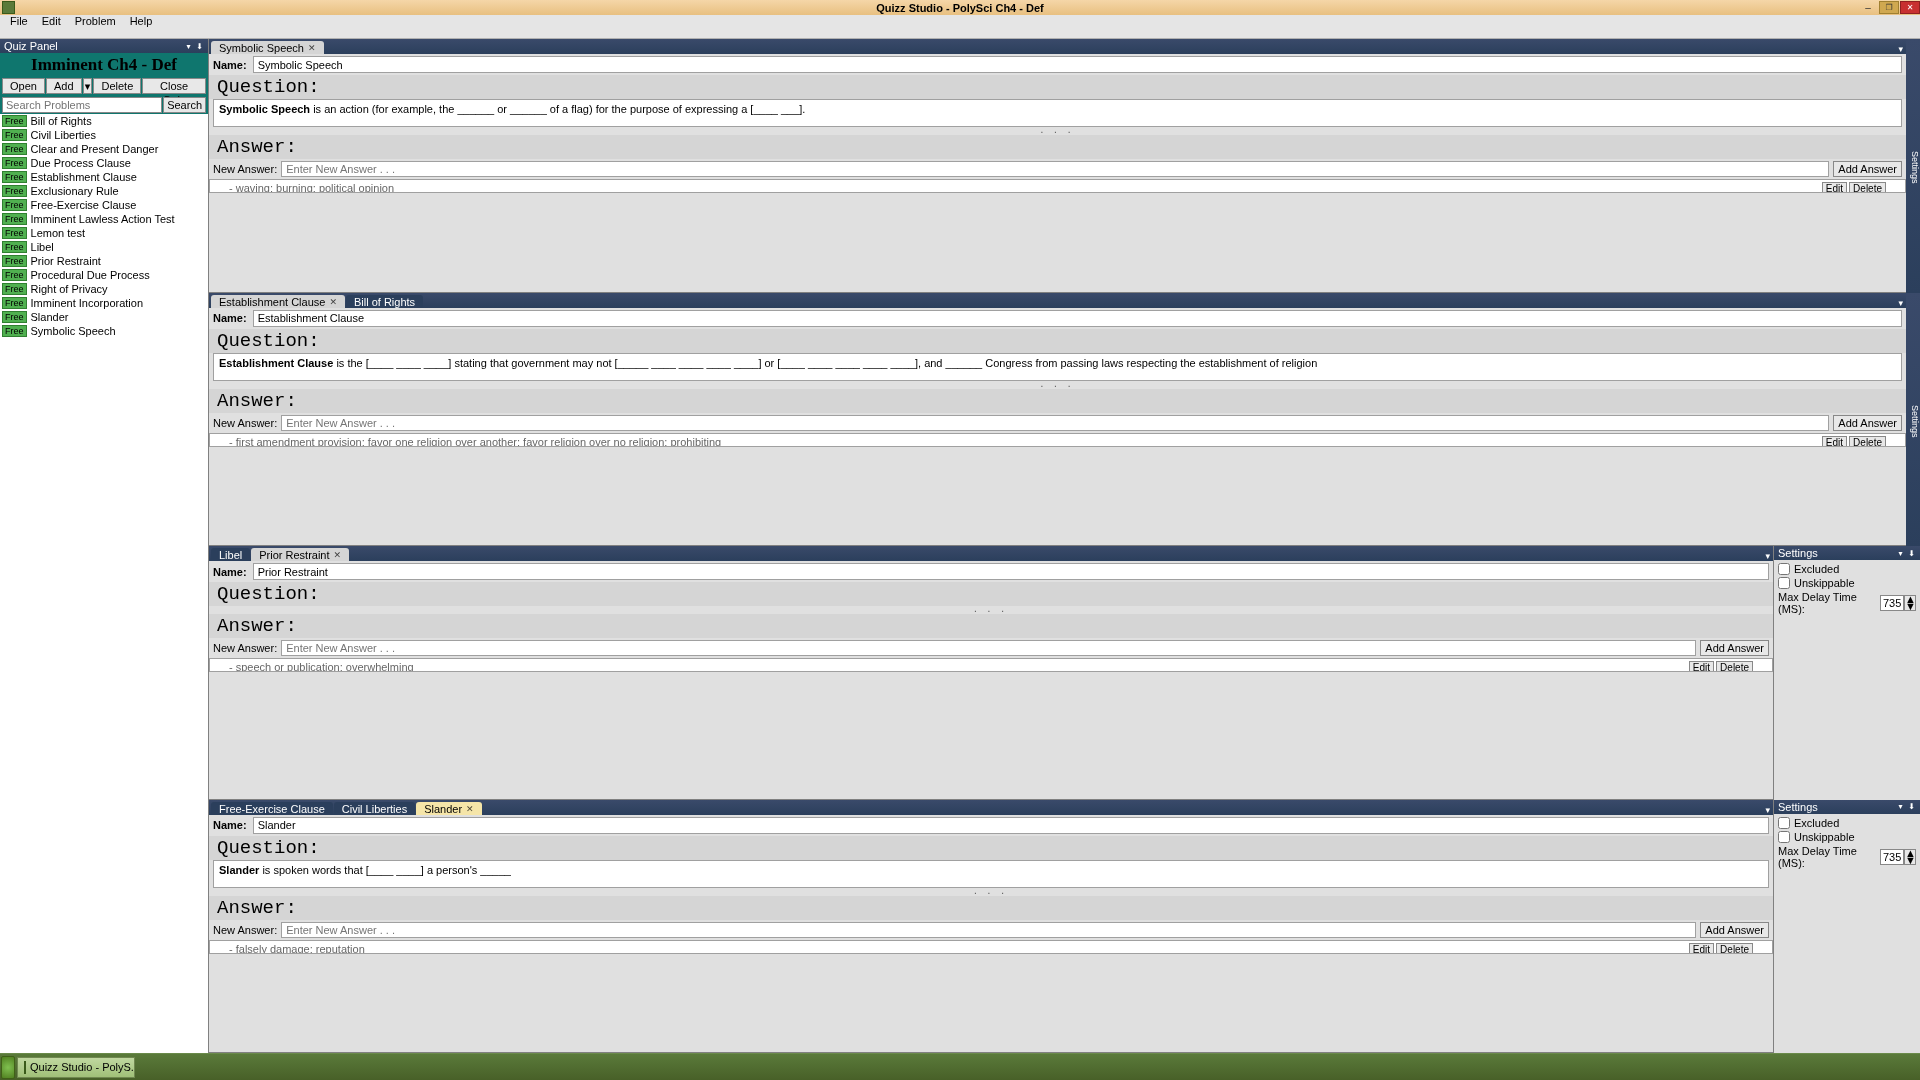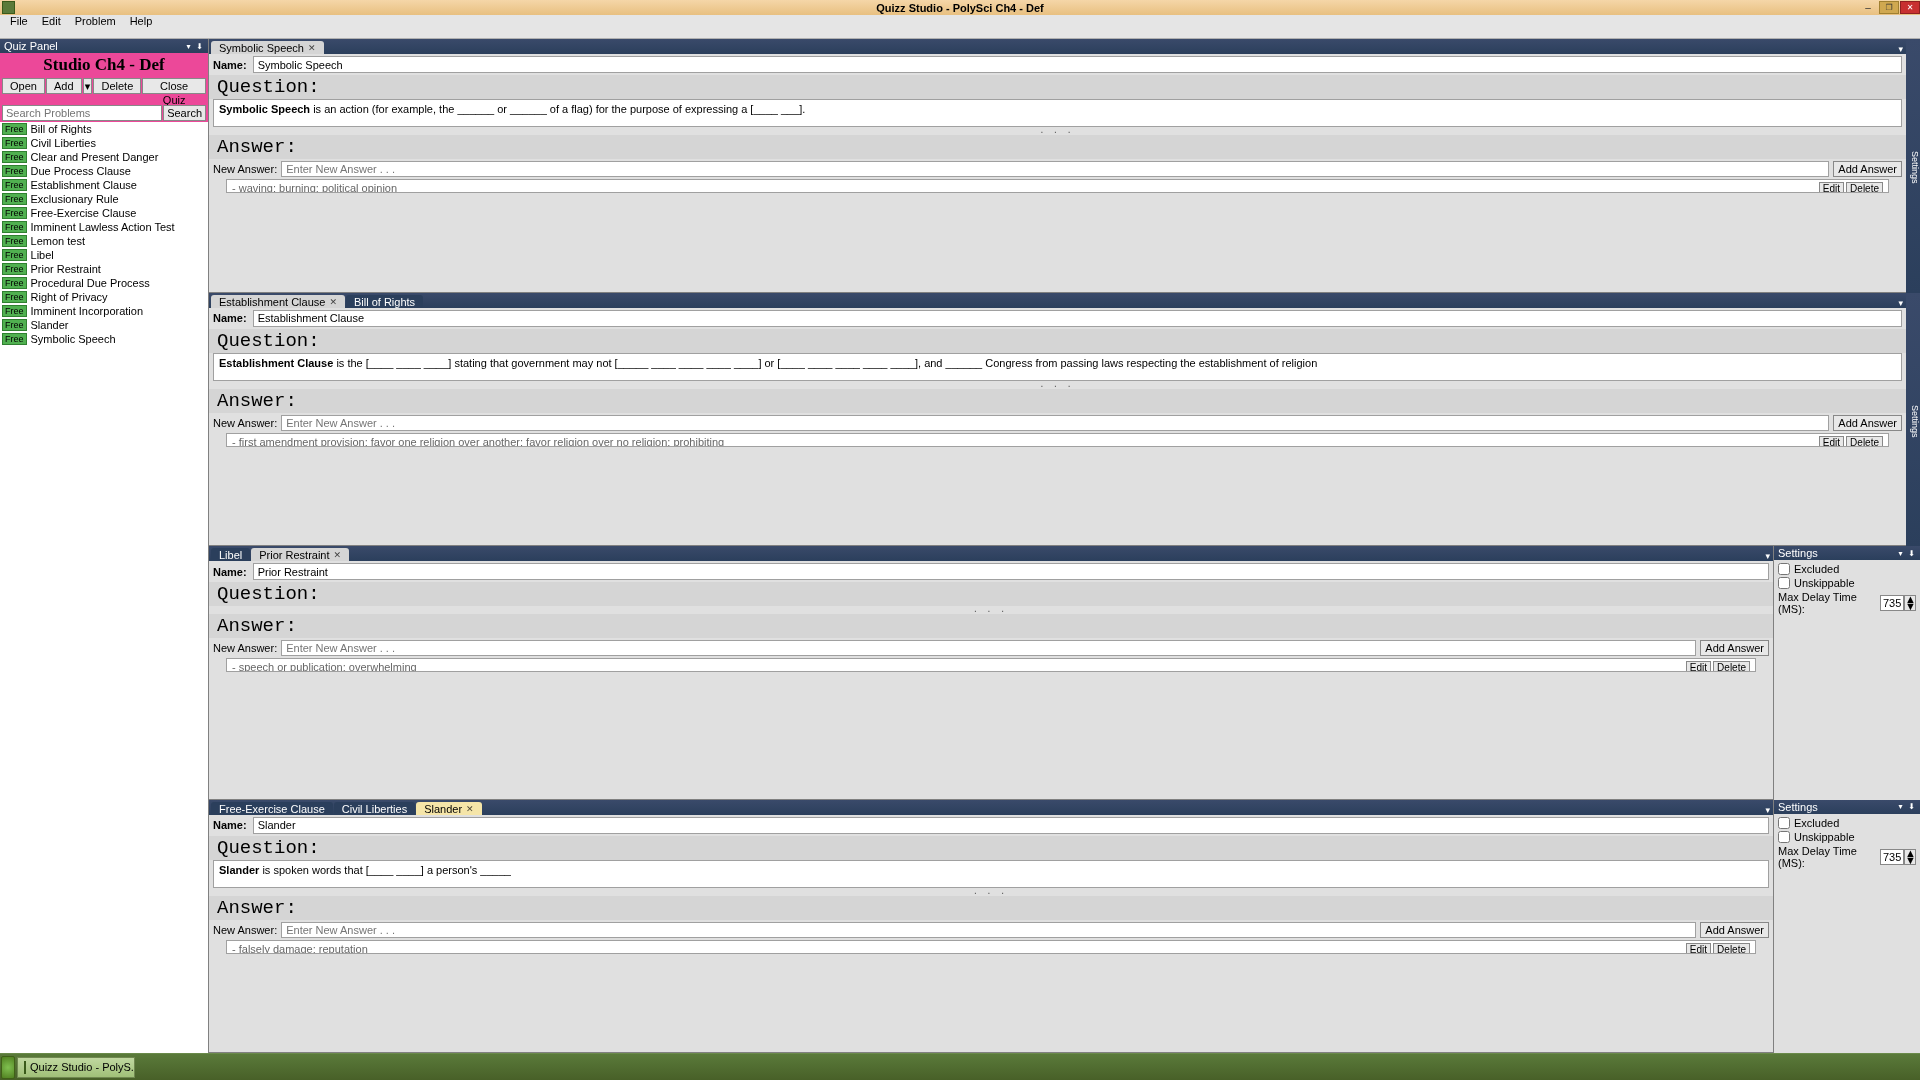--- a/index.html
+++ b/index.html
@@ -11,29 +11,29 @@
 .titlebar .winbtns { display: flex; }
 .titlebar .winbtn { width: 20px; height: 13px; display:flex; align-items:center; justify-content:center; font-size:10px; margin-left:1px; color:#333; }
 .titlebar .winbtn.min::after { content:"–"; }
 .titlebar .winbtn.max { background:#d0a850; border:1px solid #a08030; }
 .titlebar .winbtn.max::after { content:"❐"; font-size:8px; }
 .titlebar .winbtn.close { background:#c83030; color:#fff; border:1px solid #902020; }
 .titlebar .winbtn.close::after { content:"✕"; font-size:8px; }
 .menubar { height: 24px; background: #e5e5e5; border-bottom: 1px solid #b0b0b0; display:flex; align-items:flex-start; padding-left:4px; gap:2px; }
 .menubar .menuitem { padding: 0 6px; cursor:default; }
 .client { flex:1; display:flex; min-height:0; background:#e0e0e0; }
-.quizpanel { width: 209px; background:#ec4899; border-right:1px solid #808080; display:flex; flex-direction:column; }
+.quizpanel { width: 209px; background:#0f766e; border-right:1px solid #808080; display:flex; flex-direction:column; }
 .panelhdr { height:14px; background:linear-gradient(#3a4a6a,#2b3f5c); color:#fff; font-size:10px; display:flex; align-items:center; padding:0 4px; justify-content:space-between; }
 .panelhdr .hdrbtns { display:flex; gap:2px; }
 .panelhdr .hdrbtn { width:9px; height:9px; display:flex; align-items:center; justify-content:center; color:#fff; font-size:8px; }
 .qp-title { font-size:17px; font-family:"Times New Roman", serif; font-weight:bold; text-align:center; padding:2px 0; }
 .qp-toolbar { display:flex; gap:1px; padding:1px 2px 2px; }
 .qp-toolbar button, .qp-toolbar .dd { font-size:11px; padding:0 7px; border:1px solid #888; background:#e8e8e8; height:16px; line-height:14px; }
 .qp-toolbar .dd { width:11px; text-align:center; padding:0; }
-.qp-search { display:flex; padding:1px 2px; gap:1px;margin-top:8px; }
+.qp-search { display:flex; padding:1px 2px; gap:1px; }
 .qp-search input { flex:1; border:1px solid #888; padding:1px 3px; height:16px; }
 .qp-search button { border:1px solid #888; background:#e8e8e8; padding:0 3px; height:16px; }
 .qp-list { flex:1; overflow:auto; background:#fff; }
 .qp-item { display:flex; align-items:center; padding:1px 2px; gap:4px; }
 .qp-tag { background:#50b050; color:#000; font-size:9px; padding:0 2px; border:1px solid #308030; line-height:10px; }
 .rightarea { flex:1; display:flex; flex-direction:column; min-width:0; }
 .editor-row { display:flex; min-height:0; }
 .editor { flex:1; display:flex; flex-direction:column; background:#e0e0e0; border-bottom:1px solid #808080; min-width:0; }
 .tabstrip { height:15px; background:linear-gradient(#3a4a6a,#2b3f5c); display:flex; align-items:flex-end; padding-left:2px; position:relative; }
 .tabstrip .spacer { flex:1; }
@@ -45,21 +45,21 @@
 .name-row { display:flex; align-items:center; padding:2px 4px; gap:6px; }
 .name-row label { font-weight:bold; }
 .name-row input { flex:1; border:1px solid #a0a0a0; padding:1px 4px; height:17px; background:#fff; }
 .section-hdr { font-size:19px; font-family:Liberation Mono, monospace; padding:1px 0 1px 8px; background:#d5d5d5; }
 .content-box { background:#fff; border:1px solid #a0a0a0; margin:0 4px; padding:3px 5px; min-height:28px; position:relative; }
 .dots { text-align:center; letter-spacing:4px; color:#555; font-size:10px; line-height:6px; padding:1px 0; position:relative; top:-1px; }
 .newanswer { display:flex; align-items:center; padding:2px 4px; gap:4px; }
 .newanswer label { font-size:11px; }
 .newanswer input { flex:1; border:1px solid #a0a0a0; padding:1px 4px; height:16px; }
 .newanswer button { border:1px solid #888; background:#e8e8e8; padding:0 4px; height:16px; }
-.answer-entry { background:#fff; border:1px solid #a0a0a0; margin:0 17px; padding:2px 5px 0; min-height:14px; max-height:10px; overflow:hidden; color:#666; display:flex; }
+.answer-entry { background:#fff; border:1px solid #a0a0a0; margin:0 0; padding:2px 19px 0; min-height:14px; max-height:10px; overflow:hidden; color:#666; display:flex; }
 .answer-entry .txt { flex:1; white-space:nowrap; overflow:hidden; }
 .answer-entry .btns { display:flex; gap:2px; }
 .answer-entry .btns button { border:1px solid #888; background:#e8e8e8; padding:0 3px; height:13px; font-size:10px; line-height:11px; }
 .settings-tab { width:14px; background:linear-gradient(#3a4a6a,#2b3f5c); color:#fff; writing-mode:vertical-rl; text-orientation:mixed; font-size:9px; text-align:center; padding-top:4px; }
 .settings-panel { width:147px; background:#e0e0e0; border-left:1px solid #808080; display:flex; flex-direction:column; }
 .settings-panel .panelhdr { justify-content:space-between; }
 .settings-body { padding:3px 4px; font-size:11px; }
 .settings-body .row { display:flex; align-items:center; margin-bottom:2px; gap:4px; }
 .settings-body input[type=checkbox] { width:12px; height:12px; }
 .settings-body .spin { display:flex; align-items:center; }
@@ -94,21 +94,21 @@
 <div class="client">
 
   <div class="quizpanel">
     <div class="panelhdr">
       <span>Quiz Panel</span>
       <span class="hdrbtns">
         <span class="hdrbtn">▾</span>
         <span class="hdrbtn">⬇</span>
       </span>
     </div>
-    <div class="qp-title">Studio Ch4 - Def</div>
+    <div class="qp-title">Imminent Ch4 - Def</div>
     <div class="qp-toolbar">
       <button>Open</button>
       <button>Add</button>
       <button class="dd">▾</button>
       <button>Delete</button>
       <button>Close Quiz</button>
     </div>
     <div class="qp-search">
       <input placeholder="Search Problems" style="">
       <button>Search</button>

